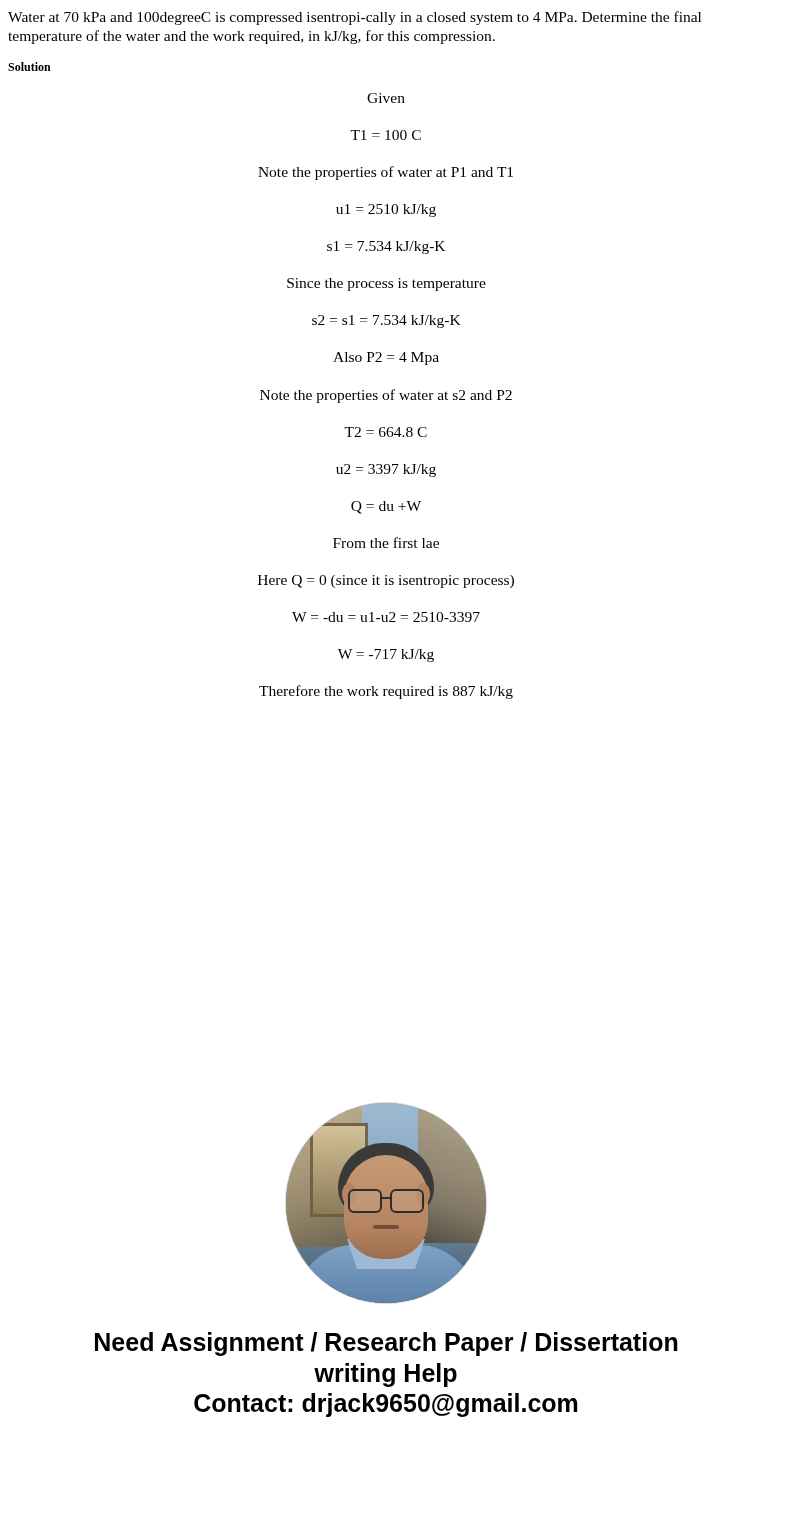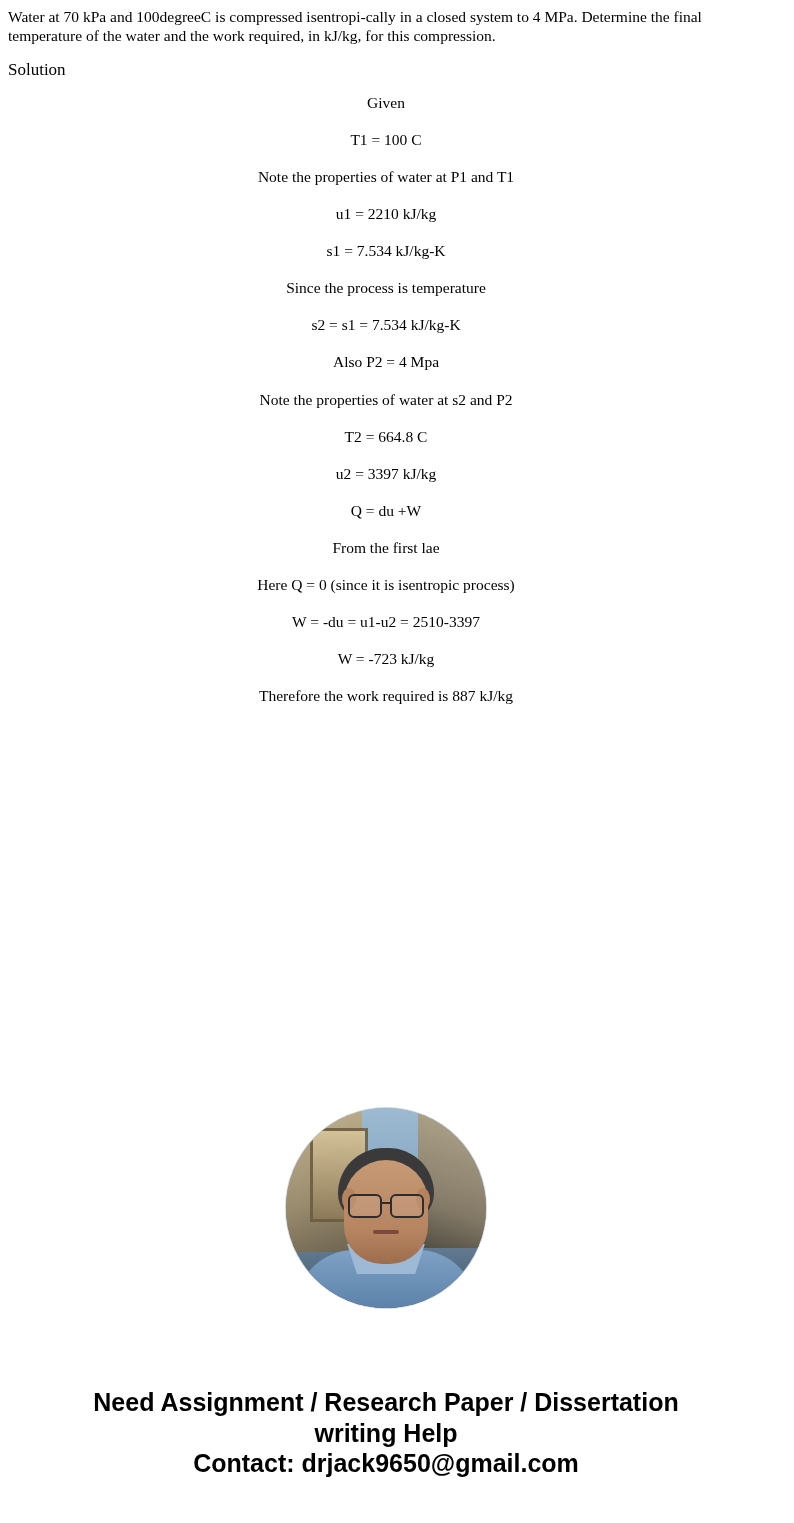--- a/index.html
+++ b/index.html
@@ -17,22 +17,22 @@
     width: 772px;
     box-sizing: border-box;
     padding: 8px 8px 0 8px;
   }
   .question {
     font-size: 15.5px;
     line-height: 1.22;
     margin: 0 0 14px 0;
   }
   .solution-heading {
-    font-size: 17px;
-    font-weight: normal;
+    font-size: 12px;
+    font-weight: bold;
     margin: 0 0 14px 0;
   }
   .step {
     font-size: 15.5px;
     line-height: 1.2;
     margin: 0 0 18.5px 0;
     text-align: center;
   }
   .spacer {
     height: 380px;
@@ -150,50 +150,50 @@
     transform: translateX(-50%);
     width: 40px; height: 26px;
     background: #a5714f;
   }
   .footer {
     text-align: center;
     font-family: "Liberation Sans", sans-serif;
     font-weight: bold;
     font-size: 25px;
     line-height: 1.22;
-    margin-top: 79px;
+    margin-top: 24px;
     padding-bottom: 20px;
     color: #000000;
   }
 </style>
 </head>
 <body>
 
 <div class="page">
 
   <p class="question">Water at 70 kPa and 100degreeC is compressed isentropi-cally in a closed system to 4 MPa. Determine the final temperature of the water and the work required, in kJ/kg, for this compression.</p>
 
   <h3 class="solution-heading">Solution</h3>
 
   <p class="step">Given</p>
   <p class="step">T1 = 100 C</p>
   <p class="step">Note the properties of water at P1 and T1</p>
-  <p class="step">u1 = 2210 kJ/kg</p>
+  <p class="step">u1 = 2510 kJ/kg</p>
   <p class="step">s1 = 7.534 kJ/kg-K</p>
   <p class="step">Since the process is temperature</p>
   <p class="step">s2 = s1 = 7.534 kJ/kg-K</p>
   <p class="step">Also P2 = 4 Mpa</p>
   <p class="step">Note the properties of water at s2 and P2</p>
   <p class="step">T2 = 664.8 C</p>
   <p class="step">u2 = 3397 kJ/kg</p>
   <p class="step">Q = du +W</p>
   <p class="step">From the first lae</p>
   <p class="step">Here Q = 0 (since it is isentropic process)</p>
   <p class="step">W = -du = u1-u2 = 2510-3397</p>
-  <p class="step">W = -723 kJ/kg</p>
+  <p class="step">W = -717 kJ/kg</p>
   <p class="step">Therefore the work required is 887 kJ/kg</p>
 
   <div class="spacer"></div>
 
   <div class="portrait-wrap">
     <div class="portrait">
       <div class="p-bg"></div>
       <div class="p-wall-left"></div>
       <div class="p-wall-right"></div>
       <div class="p-frame"></div>

